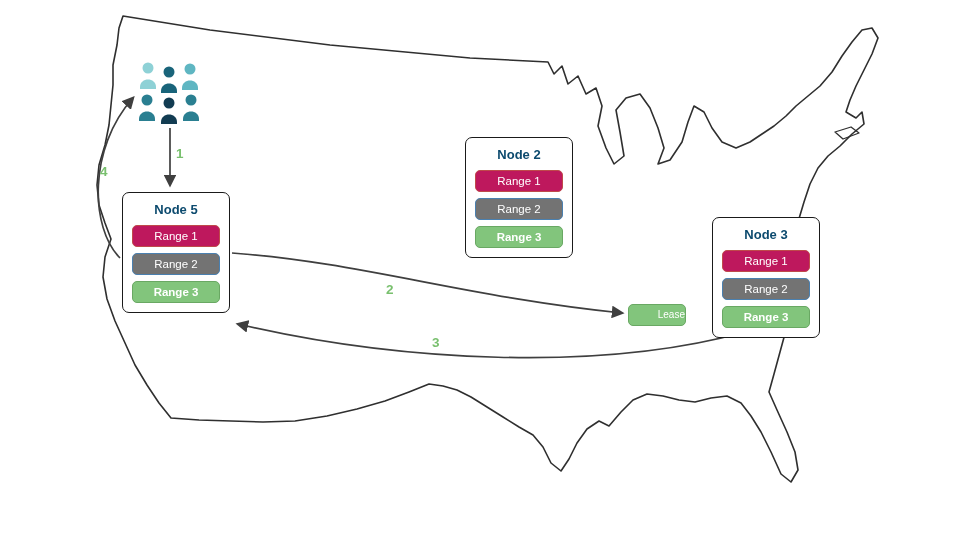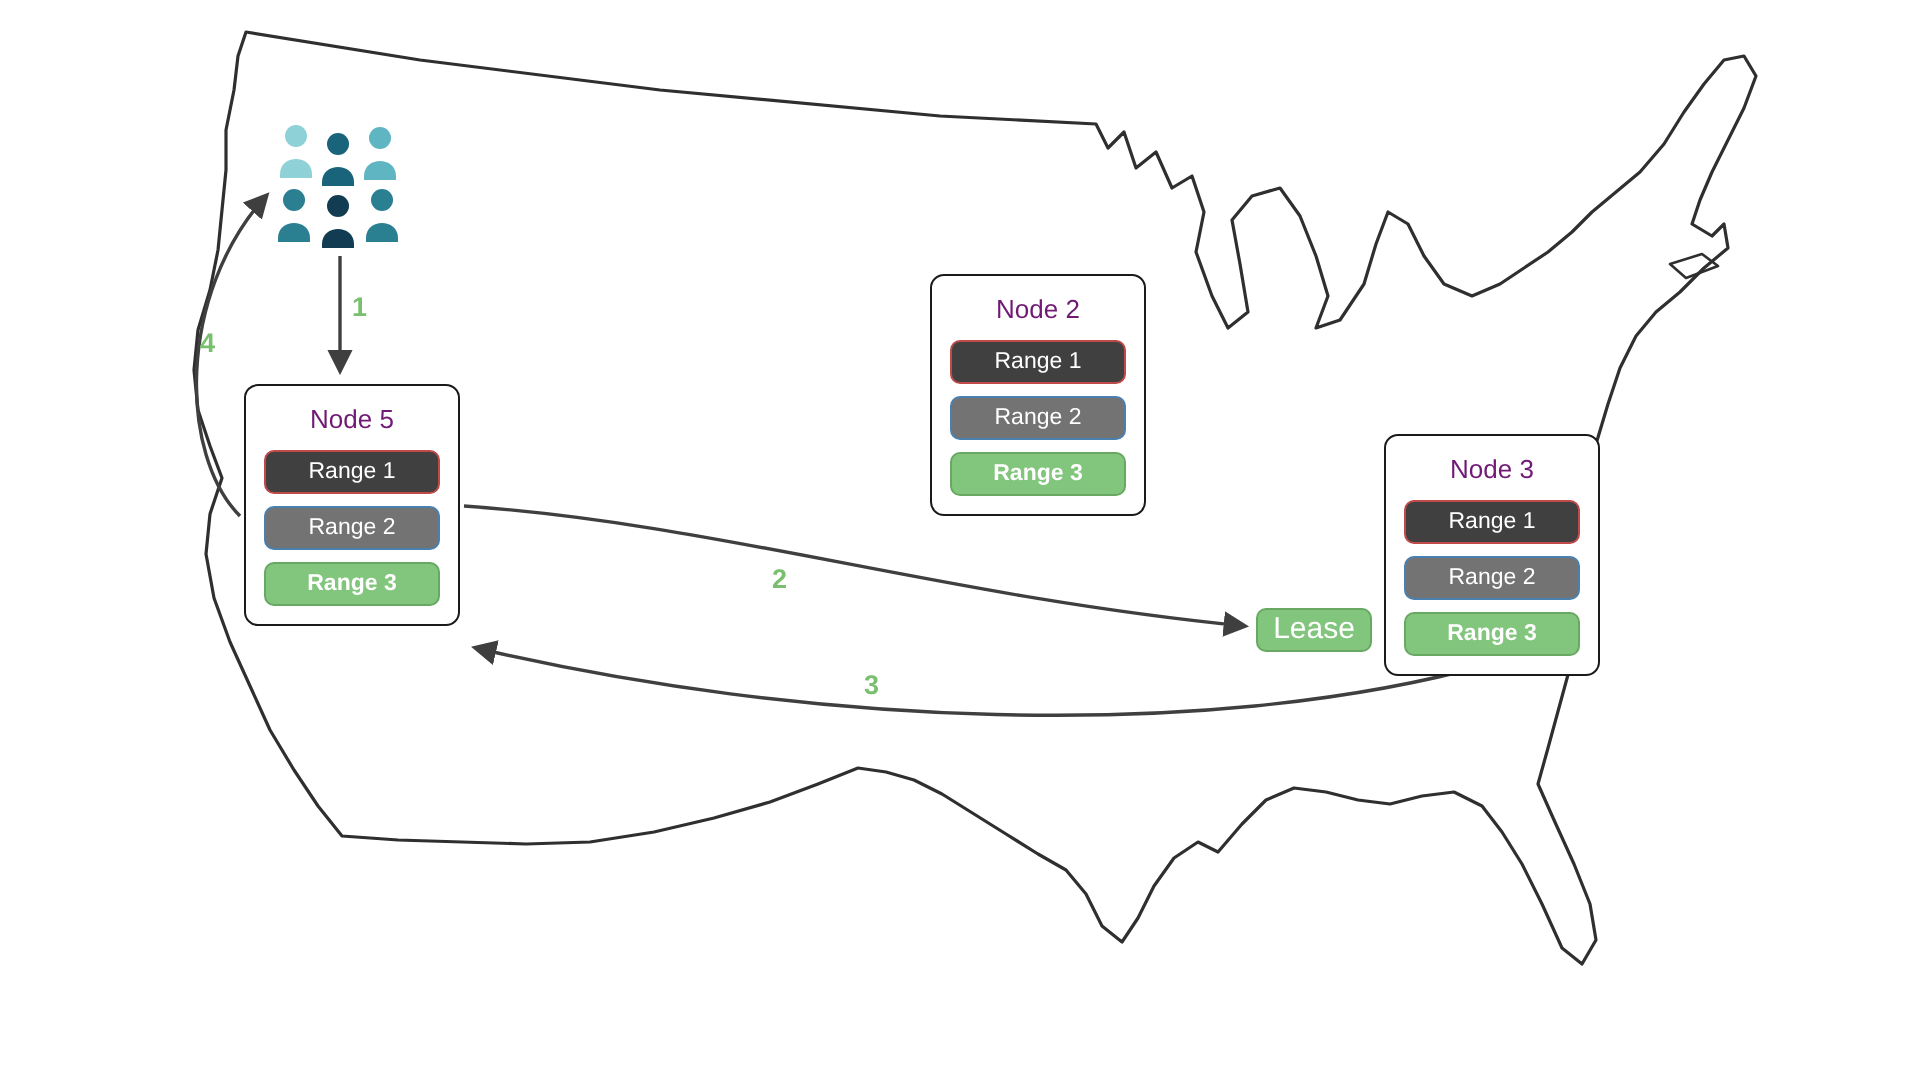--- a/index.html
+++ b/index.html
@@ -7,47 +7,47 @@
     position:relative;width:960px;height:540px;background:#ffffff;overflow:hidden;
     font-family:"Liberation Sans",sans-serif;
   }
   .layer{position:absolute;left:0;top:0;width:960px;height:540px;pointer-events:none;}
 
   
   .node{
     position:absolute;background:#fff;border:1.7px solid #1a1a1a;border-radius:7px;
     padding:7px 9px 8px;width:88px;text-align:center;box-shadow:0 0 0 0 transparent;
   }
-  .node-title{font-weight:normal;font-size:13px;color:#701a75;margin:2px 0 8px;}
+  .node-title{font-weight:bold;font-size:13px;color:#0c4a6e;margin:2px 0 8px;}
   .pill{
     height:20px;line-height:20px;border-radius:5px;color:#fff;font-size:11.5px;
     margin-bottom:6px;border:1px solid rgba(0,0,0,.22);
   }
   .pill:last-child{margin-bottom:1px;font-weight:bold;}
-  .pill-red{background:#404040;border-color:#bf4a4a;}
+  .pill-red{background:#be185d;border-color:#bf4a4a;}
   .pill-blue{background:#737373;border-color:#4a80b0;}
   .pill-green{background:#82c57c;border-color:#69a863;}
 
   .lease{
     position:absolute;left:628px;top:304px;width:56px;height:20px;line-height:20px;
-    text-align:center;background:#82c57c;border:1px solid #69a863;border-radius:5px;
-    color:#fff;font-size:15px;
+    text-align:right;background:#82c57c;border:1px solid #69a863;border-radius:5px;
+    color:#fff;font-size:10px;
   }
 
   .step{
     position:absolute;color:#79c06e;font-weight:bold;font-size:13.5px;
   }
   #step-1{left:176px;top:146px;}
   #step-2{left:386px;top:282px;}
   #step-3{left:432px;top:335px;}
   #step-4{left:100px;top:164px;}
 
   #node-1{left:122px;top:192px;}
   #node-2{left:465px;top:137px;}
-  #node-3{left:692px;top:217px;}
+  #node-3{left:712px;top:217px;}
 
   #users-icon{position:absolute;left:136px;top:56px;width:66px;height:70px;}
 </style>
 </head>
 <body>
 
 <div class="stage">
 
   <svg class="layer" viewBox="0 0 960 540">
     <path fill="none" stroke="#2f2f2f" stroke-width="1.6" stroke-linejoin="round" stroke-linecap="round" d="M123,16 L210,30 L330,45 L470,58 L548,62

